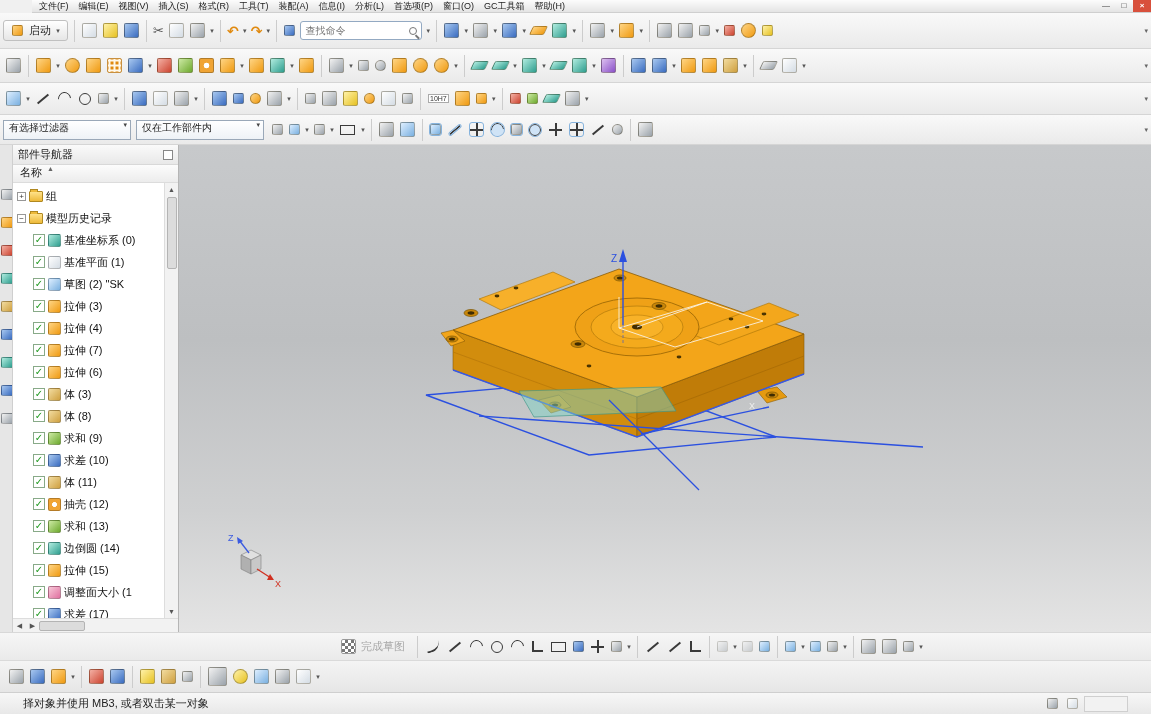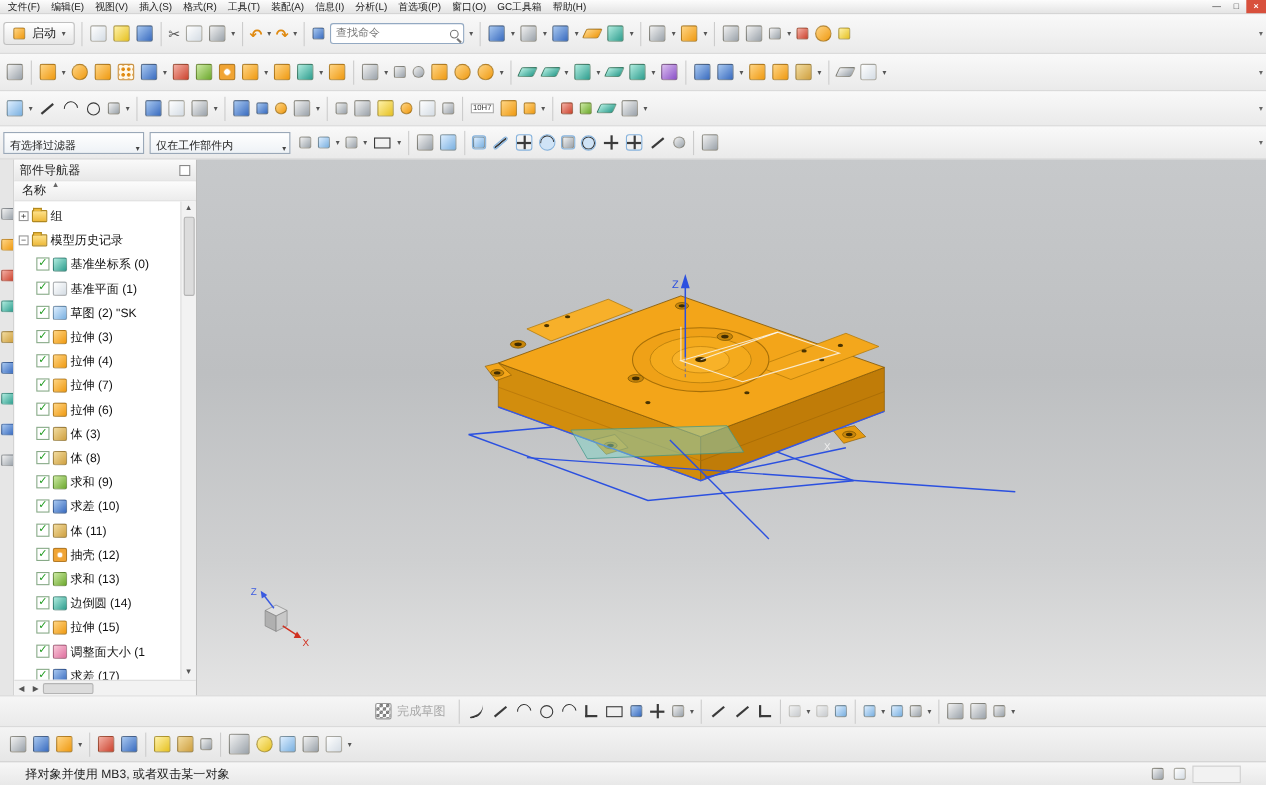--- a/index.html
+++ b/index.html
@@ -2,21 +2,21 @@
 <html><head>
 <meta charset="utf-8">
 <style>
   * { margin:0; padding:0; box-sizing:border-box; }
   html,body { width:1151px; height:714px; overflow:hidden; }
   body { font-family:"Liberation Sans","DejaVu Sans",sans-serif; font-size:11px; color:#222; background:#f0f0f0; }
   #app { position:relative; width:1151px; height:714px; overflow:hidden; background:#f0f0f0; }
 
   
   .menubar { height:13px; background:linear-gradient(#fcfcfc,#e4e4e4); border-bottom:1px solid #cfcfcf;
-             display:flex; align-items:center; font-size:9px; padding-left:2px; }
+             display:flex; align-items:center; font-size:9px; padding-left:2px;margin-left:32px; }
   .menu-item { padding:0 5px; height:100%; display:flex; align-items:center; white-space:nowrap; }
   .winctl { margin-left:auto; display:flex; height:100%; }
   .winbtn { width:18px; text-align:center; font-size:8px; line-height:12px; color:#333; }
   .winbtn.close { background:#d8503c; color:#fff; font-weight:bold; }
 
   
   .tbar { display:flex; align-items:center; background:linear-gradient(#f9f9f9,#eaeaea);
           border-bottom:1px solid #d5d5d5; padding:0 3px; position:relative; overflow:hidden; }
   .row1 { height:36px; } .row2 { height:34px; } .row3 { height:32px; } .row4 { height:30px; }
   .sep { width:1px; height:22px; background:#cccccc; margin:0 4px; flex:none; }
@@ -57,21 +57,21 @@
                border:1px solid #c0c0c0; border-radius:3px; background:linear-gradient(#ffffff,#e6e6e6); font-size:11px; }
 
   .search-box { width:122px; height:19px; border:1px solid #93a9c2; border-radius:3px; background:#fff;
                 display:flex; align-items:center; padding:0 4px; margin:0 2px; }
   .search-box input { border:none; outline:none; flex:1; font-size:10px; color:#777; width:88px; background:transparent;
                       font-family:"Liberation Sans","DejaVu Sans",sans-serif; }
   .mag { width:8px; height:8px; border:1.5px solid #777; border-radius:50%; position:relative; flex:none; }
   .mag::after { content:""; position:absolute; width:5px; height:1.5px; background:#777; transform:rotate(45deg); left:5px; top:8px; }
 
   .combo { height:20px; border:1px solid #9aa8b8; background:linear-gradient(#ffffff,#eef2f6);
-           display:flex; align-items:flex-end; font-size:10px; padding:0 3px 0 5px; margin-right:5px; flex:none; white-space:nowrap; overflow:hidden; }
+           display:flex; align-items:flex-start; font-size:10px; padding:0 3px 0 5px; margin-right:5px; flex:none; white-space:nowrap; overflow:hidden; }
   .combo .arrow { margin-left:auto; font-size:7px; color:#444; padding-left:6px; }
 
   
   .sh { flex:none; margin:0 4px; }
   .sh-line { width:14px; height:0; border-top:2px solid #3a3a3a; transform:rotate(-40deg); }
   .sh-circle { width:12px; height:12px; border:1.5px solid #3a3a3a; border-radius:50%; }
   .sh-arc { width:13px; height:13px; border:1.5px solid transparent; border-top-color:#3a3a3a; border-left-color:#3a3a3a; border-radius:50%; transform:rotate(40deg); }
   .sh-rect { width:15px; height:10px; border:1.5px solid #3a3a3a; }
   .sh-plus { width:13px; height:13px;
              background:linear-gradient(#3a3a3a,#3a3a3a) 50% 0/2px 100% no-repeat,

